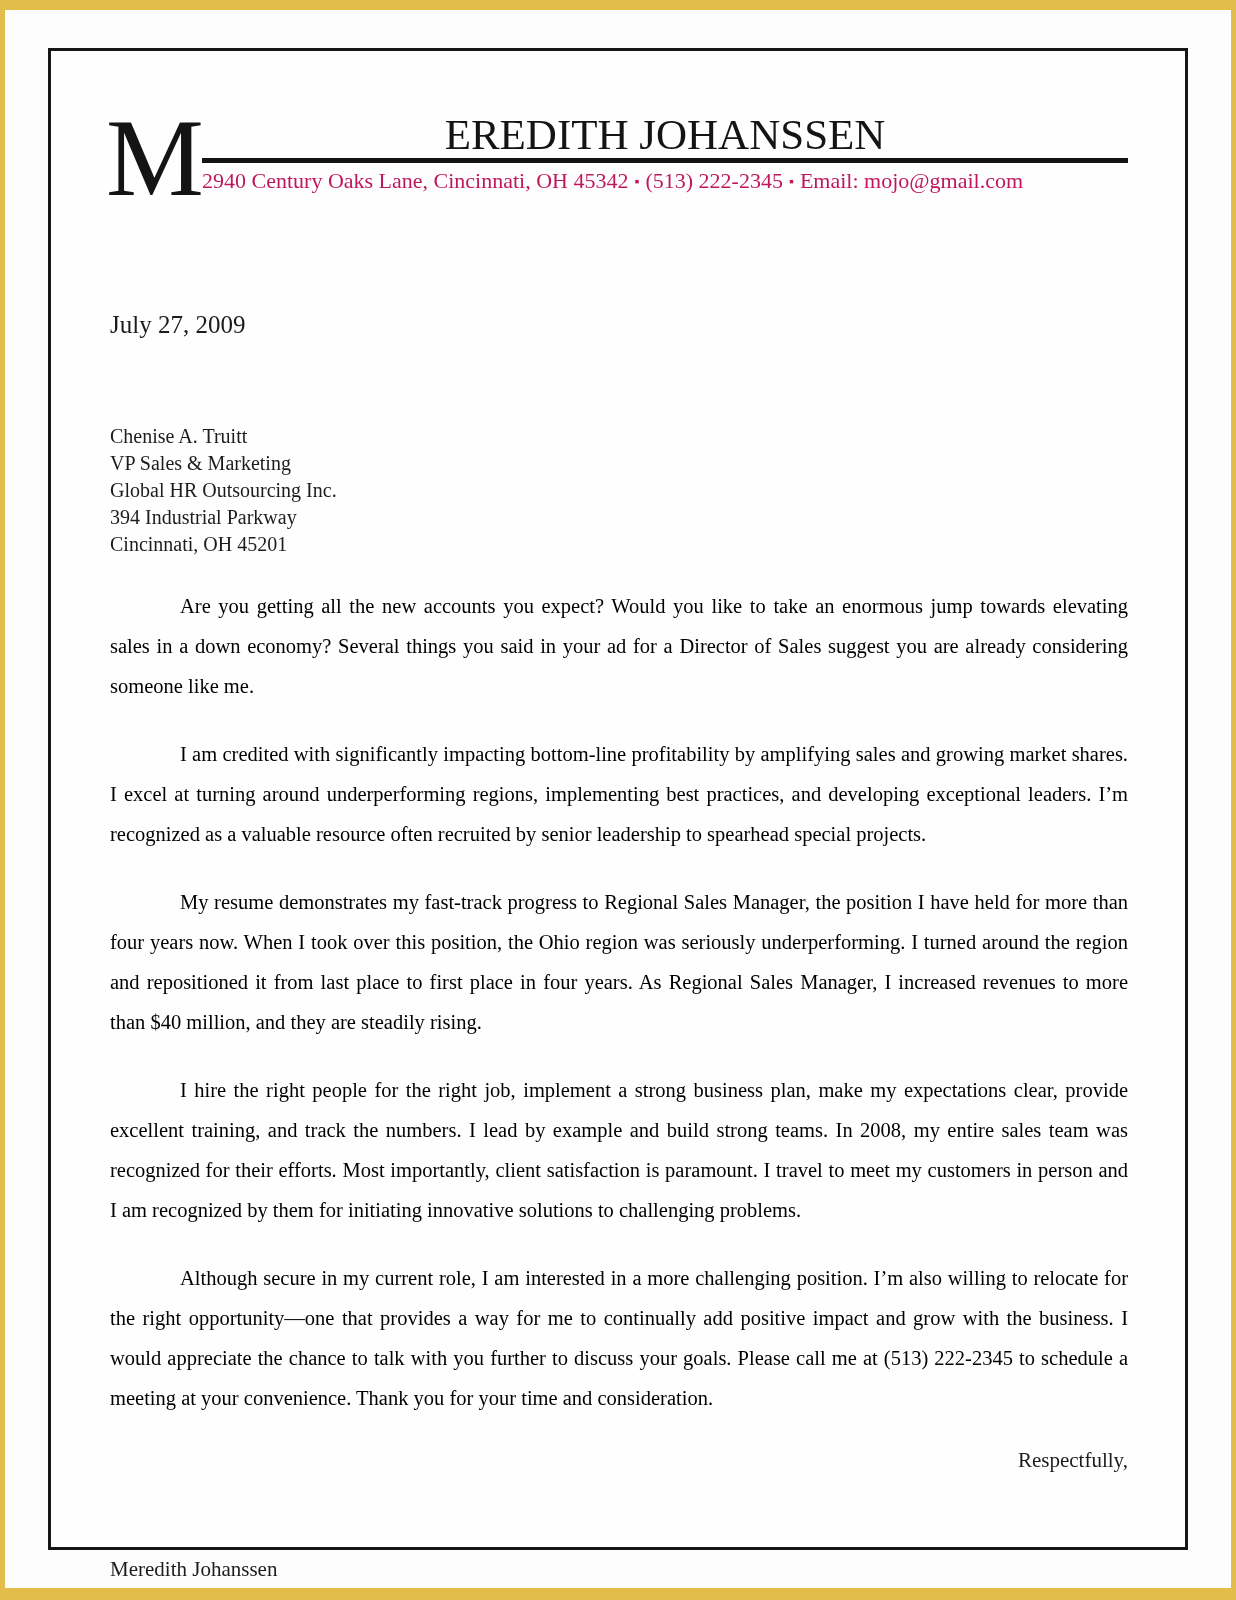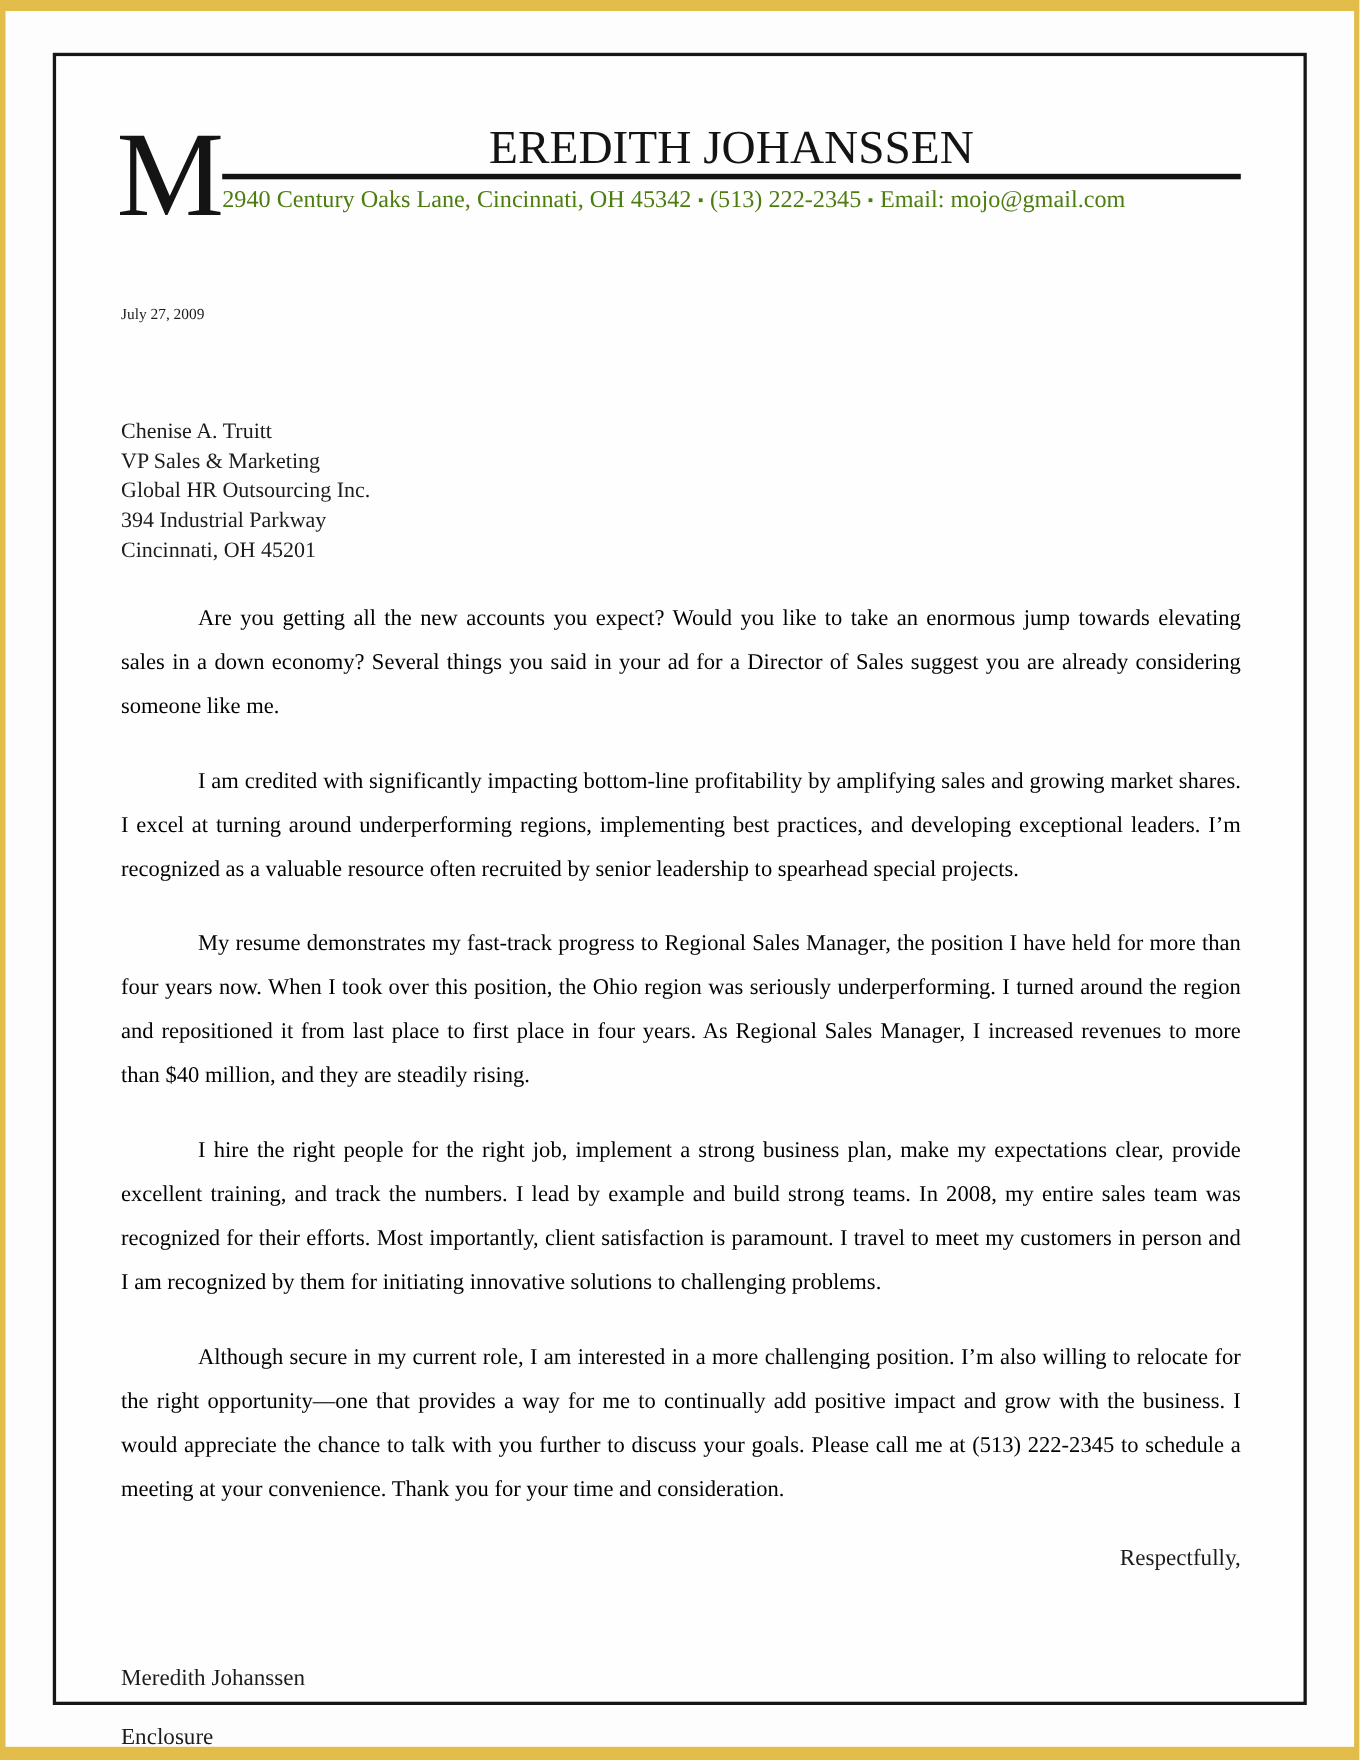--- a/index.html
+++ b/index.html
@@ -55,26 +55,26 @@
   }
   .rule {
     height: 5px;
     background: #141414;
     margin-top: 2px;
   }
   .contact {
     font-size: 22px;
     padding-top: 5px;
     white-space: nowrap;
-    color: #4d7c0f;
+    color: #be185d;
   }
   .contact .sep { font-size: 14px; vertical-align: 2px; padding: 0 6px; }
 
   
-  .date { margin-top: 74px; font-size: 14px; }
+  .date { margin-top: 106px; font-size: 25px; }
   .recipient { margin-top: 84px; font-size: 20px; line-height: 27px; }
   .salutation { margin-top: 30px; font-size: 21px; }
   .para {
     margin-top: 28px;
     font-size: 20.5px;
     line-height: 40px;
     text-align: justify;
     text-indent: 70px;
     color: #000000;
   }

